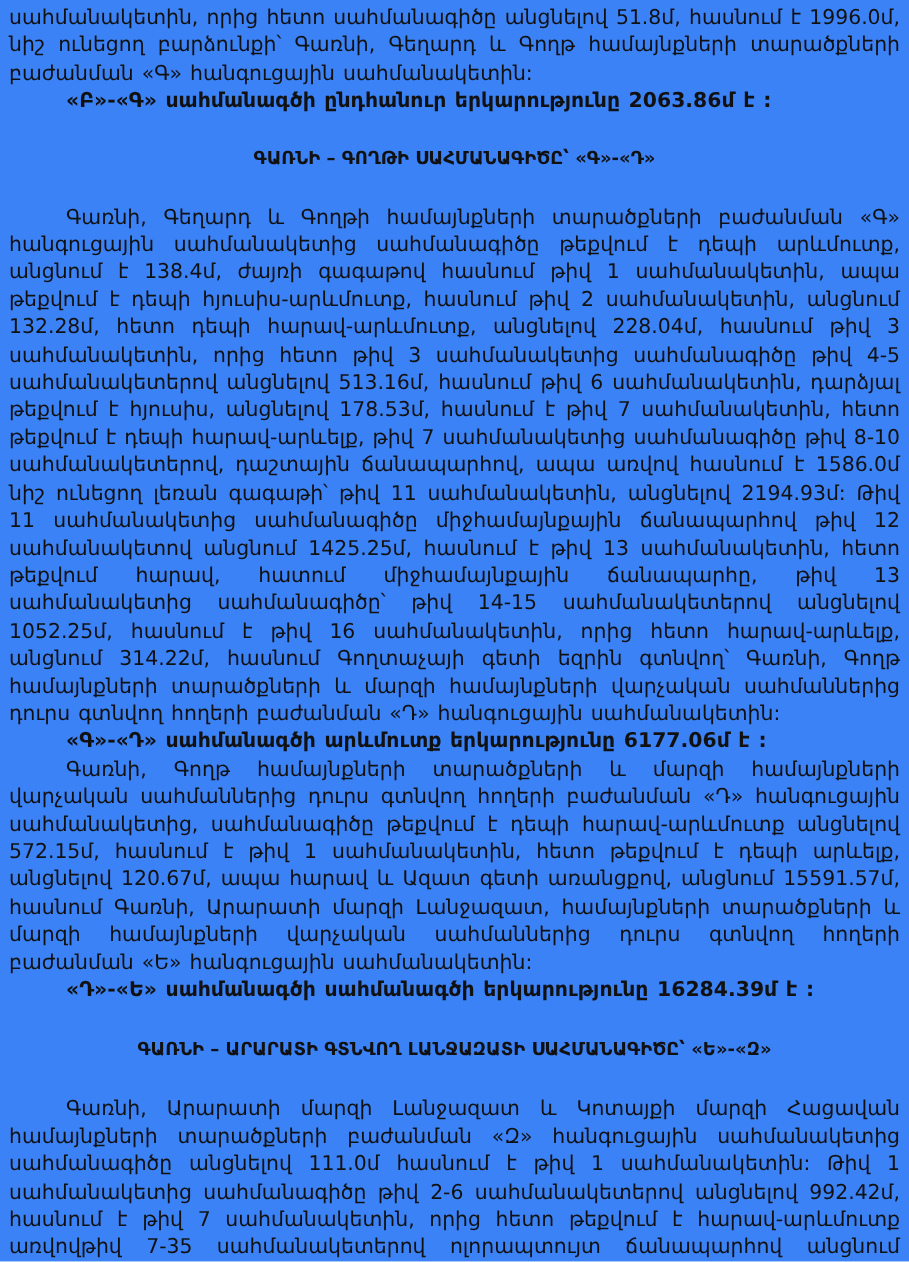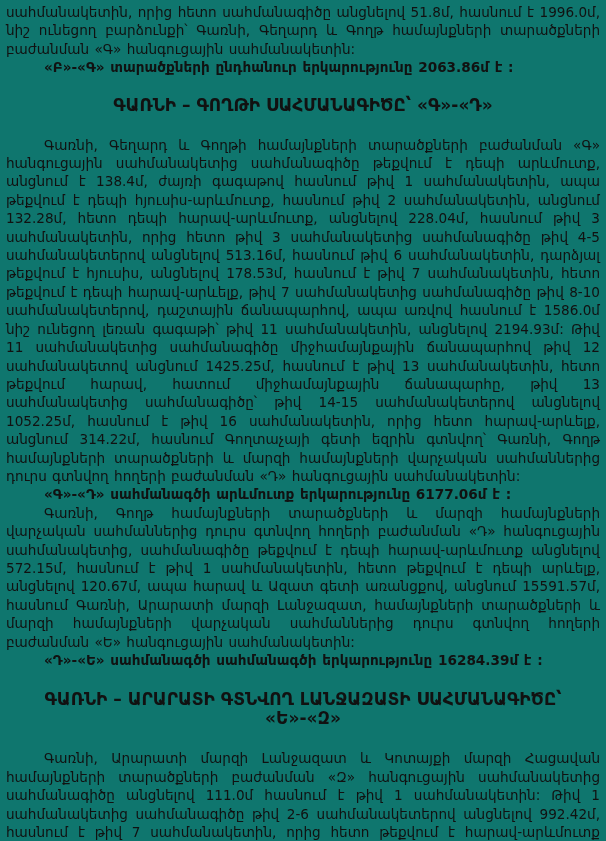--- a/index.html
+++ b/index.html
@@ -4,21 +4,21 @@
 <style>
   html, body {
     margin: 0;
     padding: 0;
     background: #ffffff;
   }
   .page {
     width: 606px;
     height: 841px;
     margin: 0 auto;
-    background: #0f766e;
+    background: #3b82f6;
     color: #111;
     font-family: "DejaVu Sans", sans-serif;
     font-size: 13.6px;
     line-height: 18.4px;
     box-sizing: border-box;
     padding: 3px 6px 4px 6px;
     overflow: hidden;
     text-align: justify;
   }
   .para {
@@ -32,34 +32,34 @@
   .total-line {
     margin: 0;
     text-indent: 38px;
     font-weight: bold;
     word-spacing: 1px;
   }
   .heading {
     margin: 21px 0 21px 0;
     text-align: center;
     font-weight: bold;
-    font-size: 17px;
+    font-size: 12px;
     line-height: 19px;
     text-indent: 0;
   }
   .heading.tight-top { margin-top: 19px; }
 </style>
 </head>
 <body>
 
 <div class="page">
 
   <p class="para noindent">սահմանակետին, որից հետո սահմանագիծը անցնելով 51.8մ, հասնում է  1996.0մ, նիշ ունեցող բարձունքի՝ Գառնի, Գեղարդ և Գողթ  համայնքների տարածքների բաժանման «Գ» հանգուցային սահմանակետին:</p>
 
-  <p class="total-line">«Բ»-«Գ» տարածքների ընդհանուր երկարությունը 2063.86մ  է :</p>
+  <p class="total-line">«Բ»-«Գ» սահմանագծի ընդհանուր երկարությունը 2063.86մ  է :</p>
 
   <h2 class="heading tight-top">ԳԱՌՆԻ – ԳՈՂԹԻ ՍԱՀՄԱՆԱԳԻԾԸ՝ «Գ»-«Դ»</h2>
 
   <p class="para">Գառնի, Գեղարդ և Գողթի  համայնքների տարածքների բաժանման «Գ» հանգուցային սահմանակետից սահմանագիծը թեքվում է դեպի արևմուտք, անցնում է 138.4մ, ժայռի գագաթով հասնում թիվ 1 սահմանակետին, ապա թեքվում է դեպի հյուսիս-արևմուտք, հասնում թիվ 2 սահմանակետին, անցնում 132.28մ, հետո դեպի հարավ-արևմուտք, անցնելով 228.04մ, հասնում թիվ 3 սահմանակետին, որից հետո թիվ 3 սահմանակետից սահմանագիծը թիվ 4-5 սահմանակետերով անցնելով 513.16մ, հասնում թիվ 6 սահմանակետին, դարձյալ թեքվում է հյուսիս, անցնելով 178.53մ, հասնում է թիվ 7 սահմանակետին, հետո թեքվում է դեպի հարավ-արևելք, թիվ 7 սահմանակետից սահմանագիծը թիվ 8-10 սահմանակետերով, դաշտային ճանապարհով, ապա առվով հասնում է 1586.0մ նիշ ունեցող լեռան գագաթի՝ թիվ 11 սահմանակետին, անցնելով 2194.93մ: Թիվ 11 սահմանակետից սահմանագիծը միջհամայնքային ճանապարհով թիվ 12 սահմանակետով անցնում 1425.25մ, հասնում է թիվ 13 սահմանակետին, հետո թեքվում հարավ, հատում միջհամայնքային ճանապարհը, թիվ 13 սահմանակետից սահմանագիծը՝ թիվ 14-15 սահմանակետերով անցնելով 1052.25մ, հասնում է թիվ 16 սահմանակետին, որից հետո հարավ-արևելք, անցնում 314.22մ, հասնում Գողտաչայի գետի եզրին  գտնվող՝ Գառնի, Գողթ համայնքների տարածքների և մարզի համայնքների վարչական սահմաններից դուրս գտնվող հողերի բաժանման «Դ» հանգուցային սահմանակետին:</p>
 
   <p class="total-line">«Գ»-«Դ» սահմանագծի արևմուտք երկարությունը 6177.06մ  է :</p>
 
 
   <p class="para">Գառնի, Գողթ համայնքների տարածքների և մարզի համայնքների վարչական սահմաններից դուրս գտնվող հողերի բաժանման «Դ» հանգուցային սահմանակետից, սահմանագիծը թեքվում է դեպի հարավ-արևմուտք անցնելով 572.15մ, հասնում է թիվ 1 սահմանակետին, հետո թեքվում է դեպի արևելք, անցնելով 120.67մ, ապա հարավ և Ազատ գետի առանցքով, անցնում 15591.57մ, հասնում Գառնի, Արարատի մարզի Լանջազատ, համայնքների տարածքների և  մարզի համայնքների վարչական սահմաններից դուրս գտնվող հողերի բաժանման «Ե» հանգուցային սահմանակետին:</p>
 

